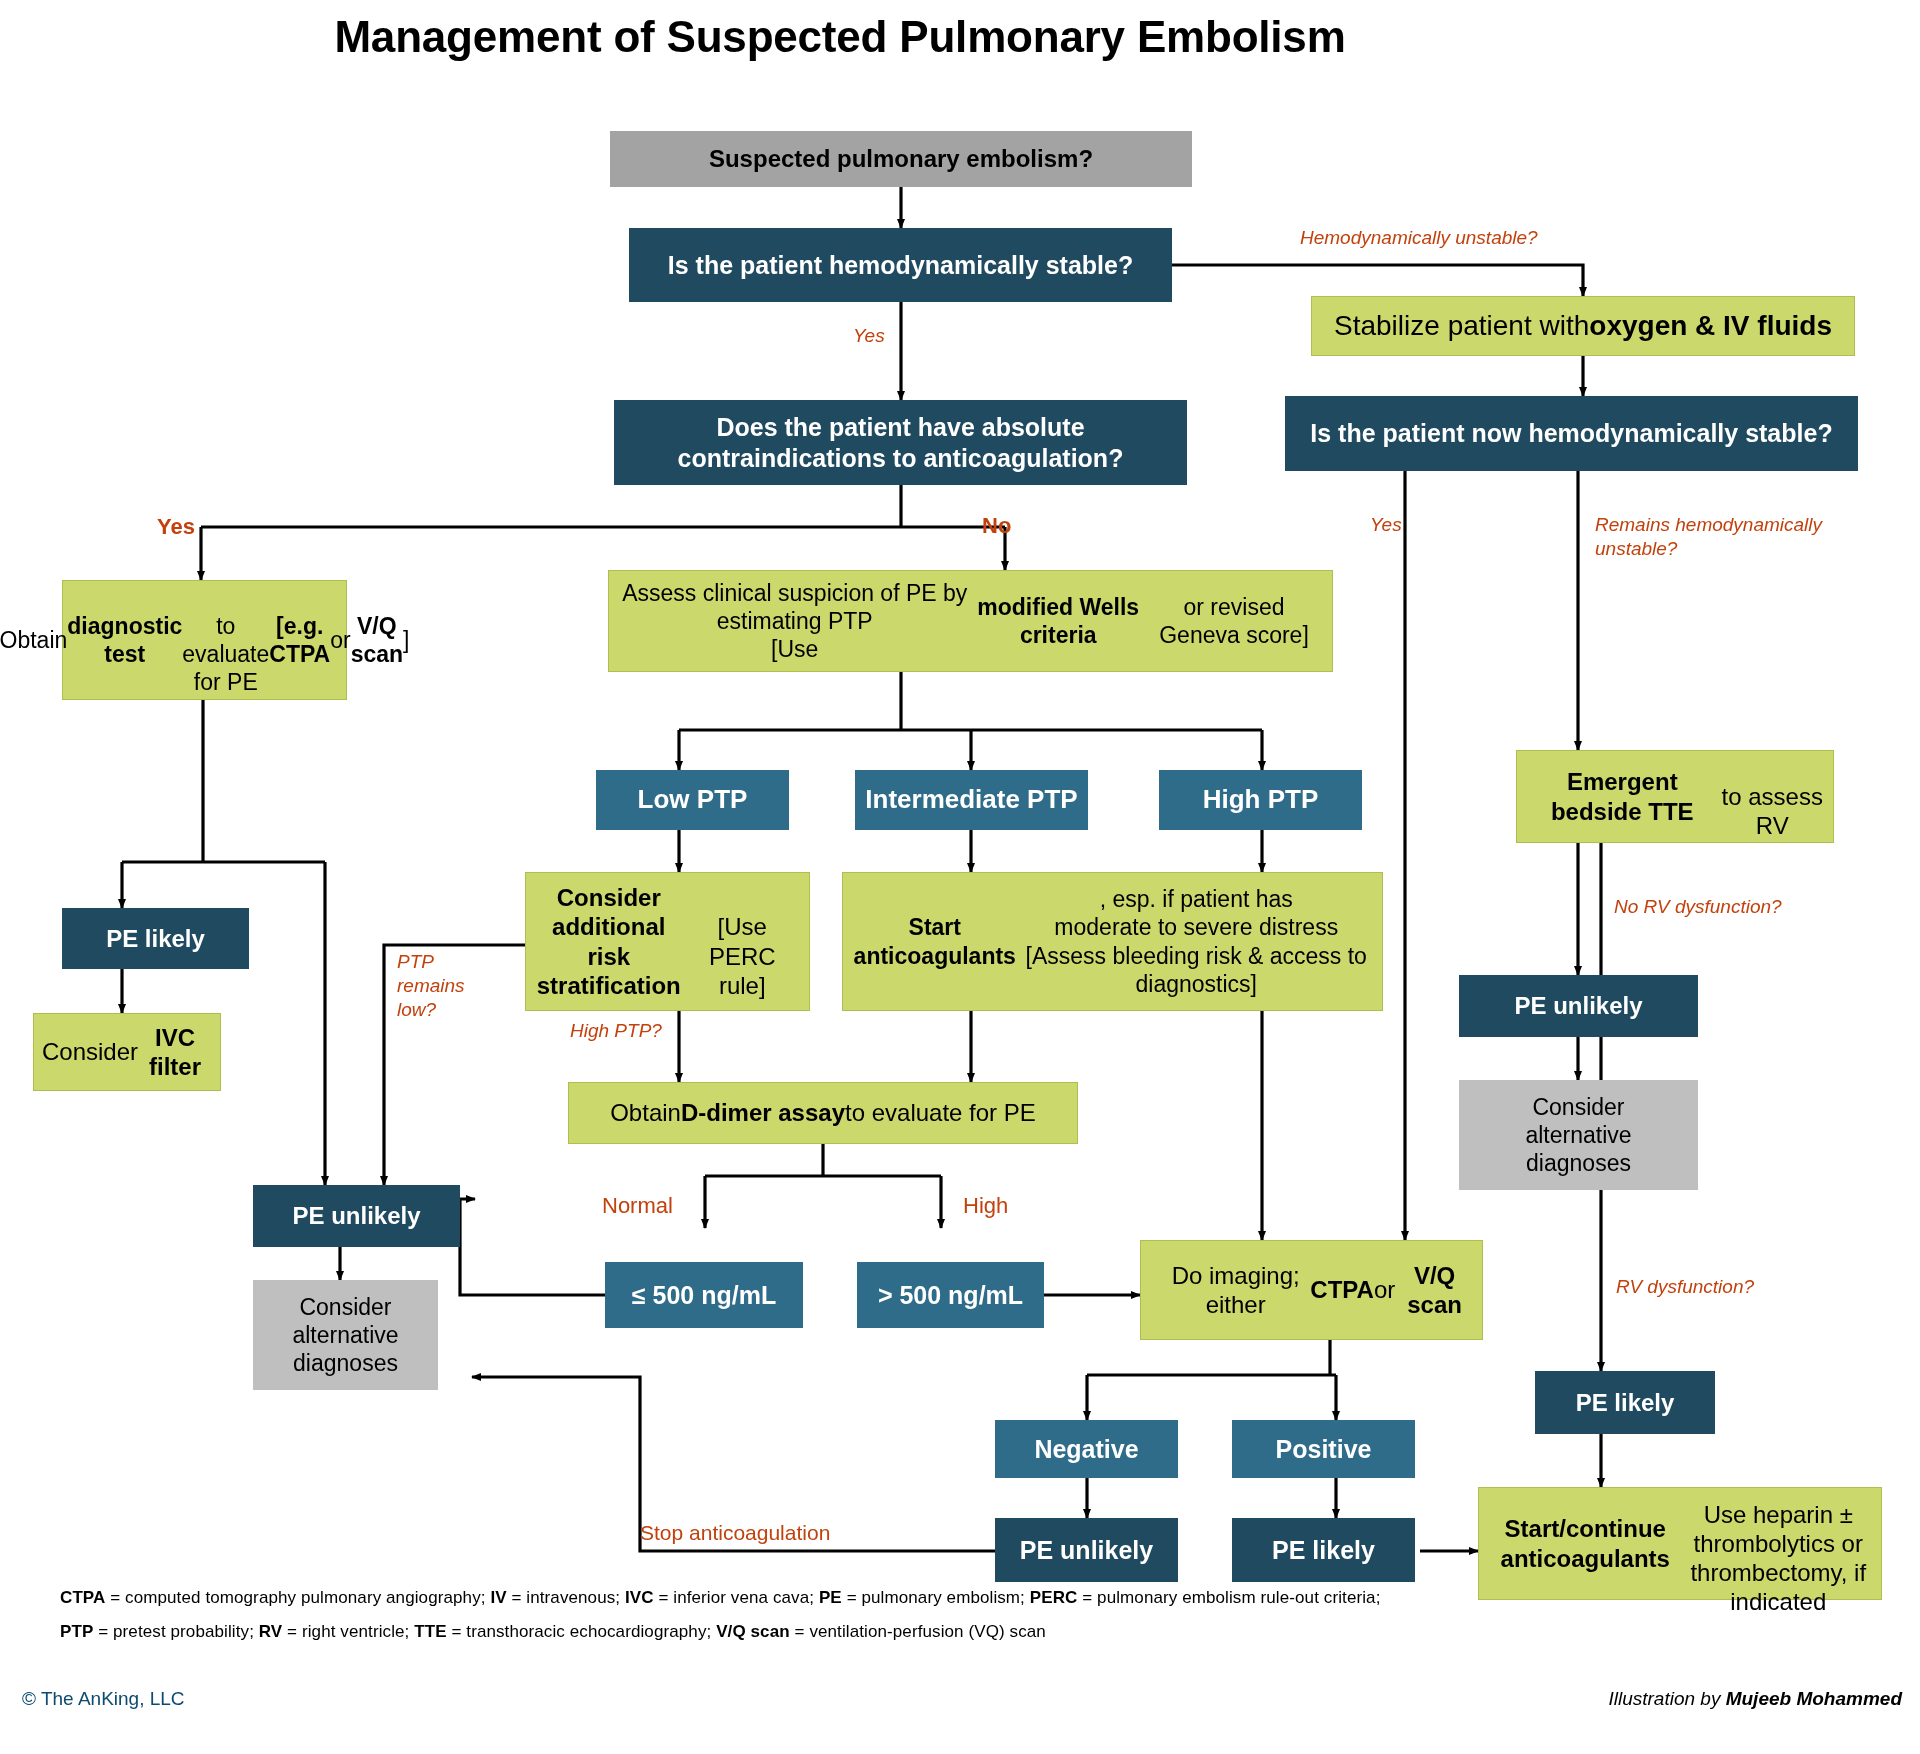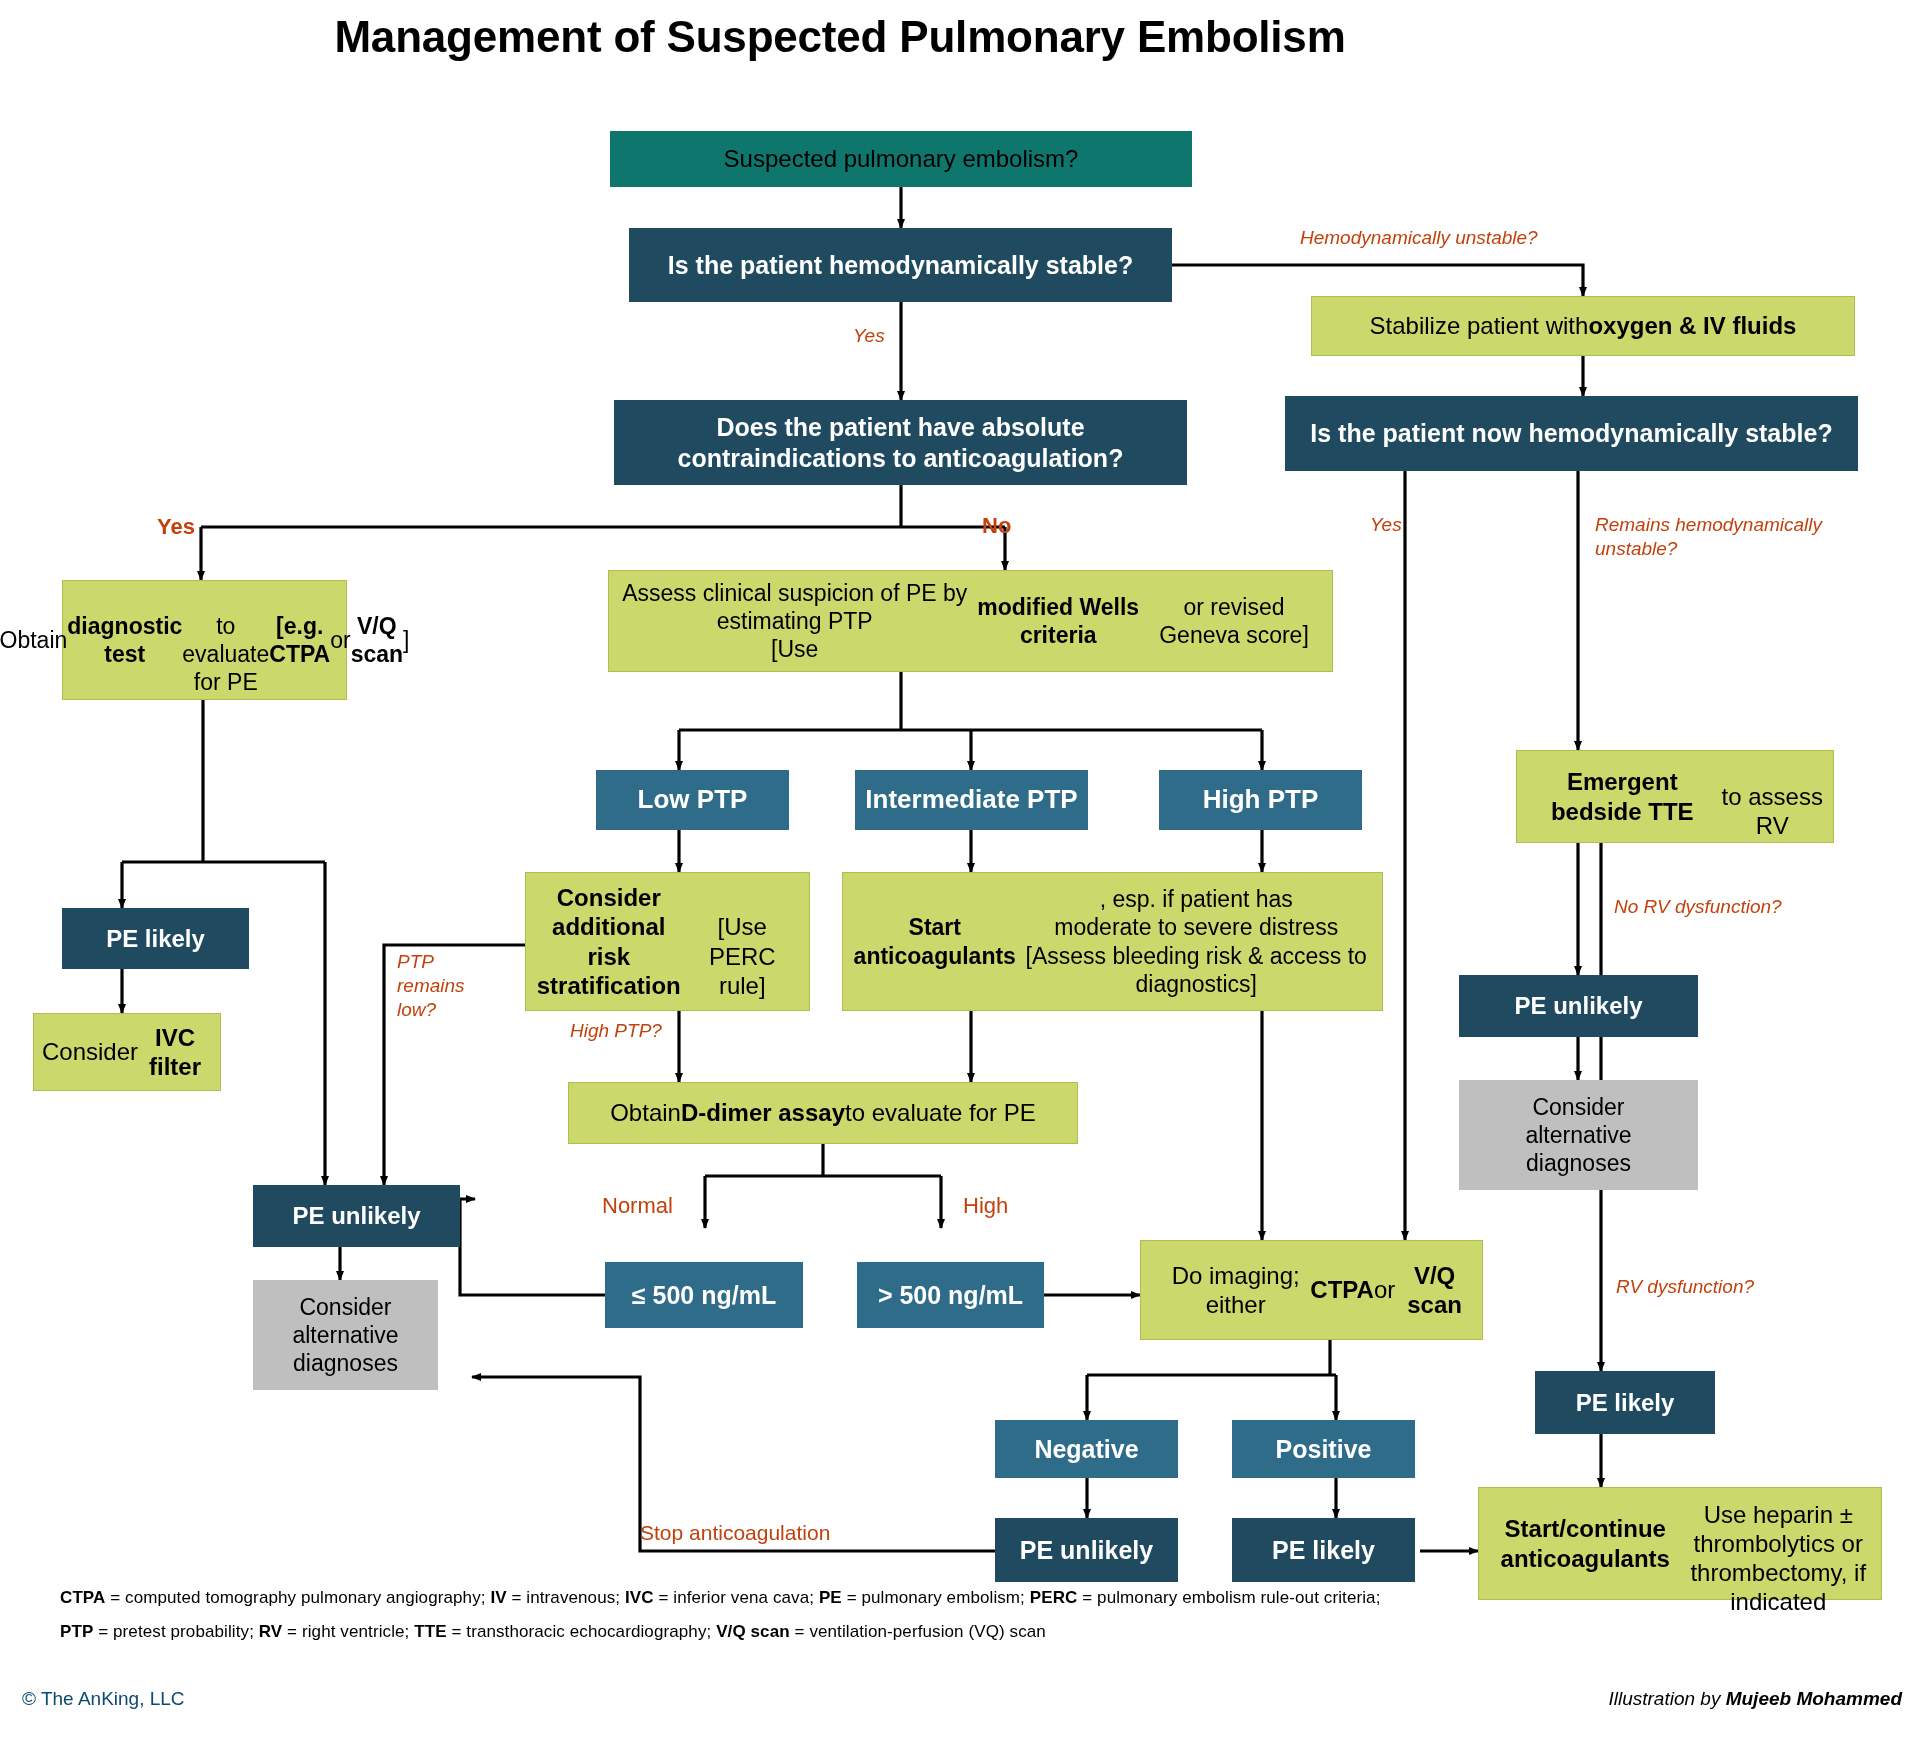--- a/index.html
+++ b/index.html
@@ -6,21 +6,21 @@
   body{width:1920px;height:1754px;position:relative;font-family:"Liberation Sans",sans-serif;overflow:hidden;}
 
   #page-title{
     position:absolute;left:0;top:12px;width:1680px;text-align:center;
     font-size:44px;font-weight:bold;color:#000;letter-spacing:-0.2px;
   }
 
   .node{position:absolute;box-sizing:border-box;display:flex;align-items:center;justify-content:center;
         text-align:center;line-height:1.22;padding:4px 8px;}
 
-  .n-yellow{background:#0f766e;color:#000;font-weight:normal;}
+  .n-yellow{background:#a3a3a3;color:#000;font-weight:bold;}
   .n-dark  {background:#1F4A5F;color:#ffffff;font-weight:bold;}
   .n-mid   {background:#2E6C8A;color:#ffffff;font-weight:bold;}
   .n-green {background:#CBD86B;color:#000;border:1px solid #AFBE4E;font-weight:normal;}
   .n-gray  {background:#BFBFBF;color:#000;font-weight:normal;}
 
   .edge-label{position:absolute;font-size:19px;color:#c2410c;line-height:1.25;}
   .edge-label.it{font-style:italic;}
   .edge-label.bold{font-weight:bold;font-size:22px;}
 
   svg#wires{position:absolute;left:0;top:0;width:1920px;height:1754px;pointer-events:none;}
@@ -120,21 +120,21 @@
     <path d="M1601,1434 L1601,1487" marker-end="url(#ah)"></path>
   </g>
 </svg>
 
 <div class="node n-yellow" style="left:610px;top:131px;width:582px;height:56px;font-size:24px;">Suspected pulmonary embolism?</div>
 
 <div class="node n-dark" style="left:629px;top:228px;width:543px;height:74px;font-size:25px;">Is the patient hemodynamically stable?</div>
 
 <div class="node n-dark" style="left:614px;top:400px;width:573px;height:85px;font-size:25px;">Does the patient have absolute<br>contraindications to anticoagulation?</div>
 
-<div class="node n-green" style="left:1311px;top:296px;width:544px;height:60px;font-size:24px;">Stabilize patient with <b>oxygen &amp; IV fluids</b></div>
+<div class="node n-green" style="left:1311px;top:296px;width:544px;height:60px;font-size:28px;">Stabilize patient with <b>oxygen &amp; IV fluids</b></div>
 
 <div class="node n-dark" style="left:1285px;top:396px;width:573px;height:75px;font-size:25px;">Is the patient now hemodynamically stable?</div>
 
 <div class="node n-green" style="left:62px;top:580px;width:285px;height:120px;font-size:23px;">Obtain <b>diagnostic test</b><br>to evaluate for PE<br><b>[e.g. CTPA</b> or <b>V/Q scan</b>]</div>
 
 <div class="node n-green" style="left:608px;top:570px;width:725px;height:102px;font-size:23px;">Assess clinical suspicion of PE by estimating PTP<br>[Use <b>modified Wells criteria</b> or revised Geneva score]</div>
 
 <div class="node n-dark" style="left:62px;top:908px;width:187px;height:61px;font-size:24px;">PE likely</div>
 
 <div class="node n-green" style="left:33px;top:1013px;width:188px;height:78px;font-size:24px;">Consider<br><b>IVC filter</b></div>

